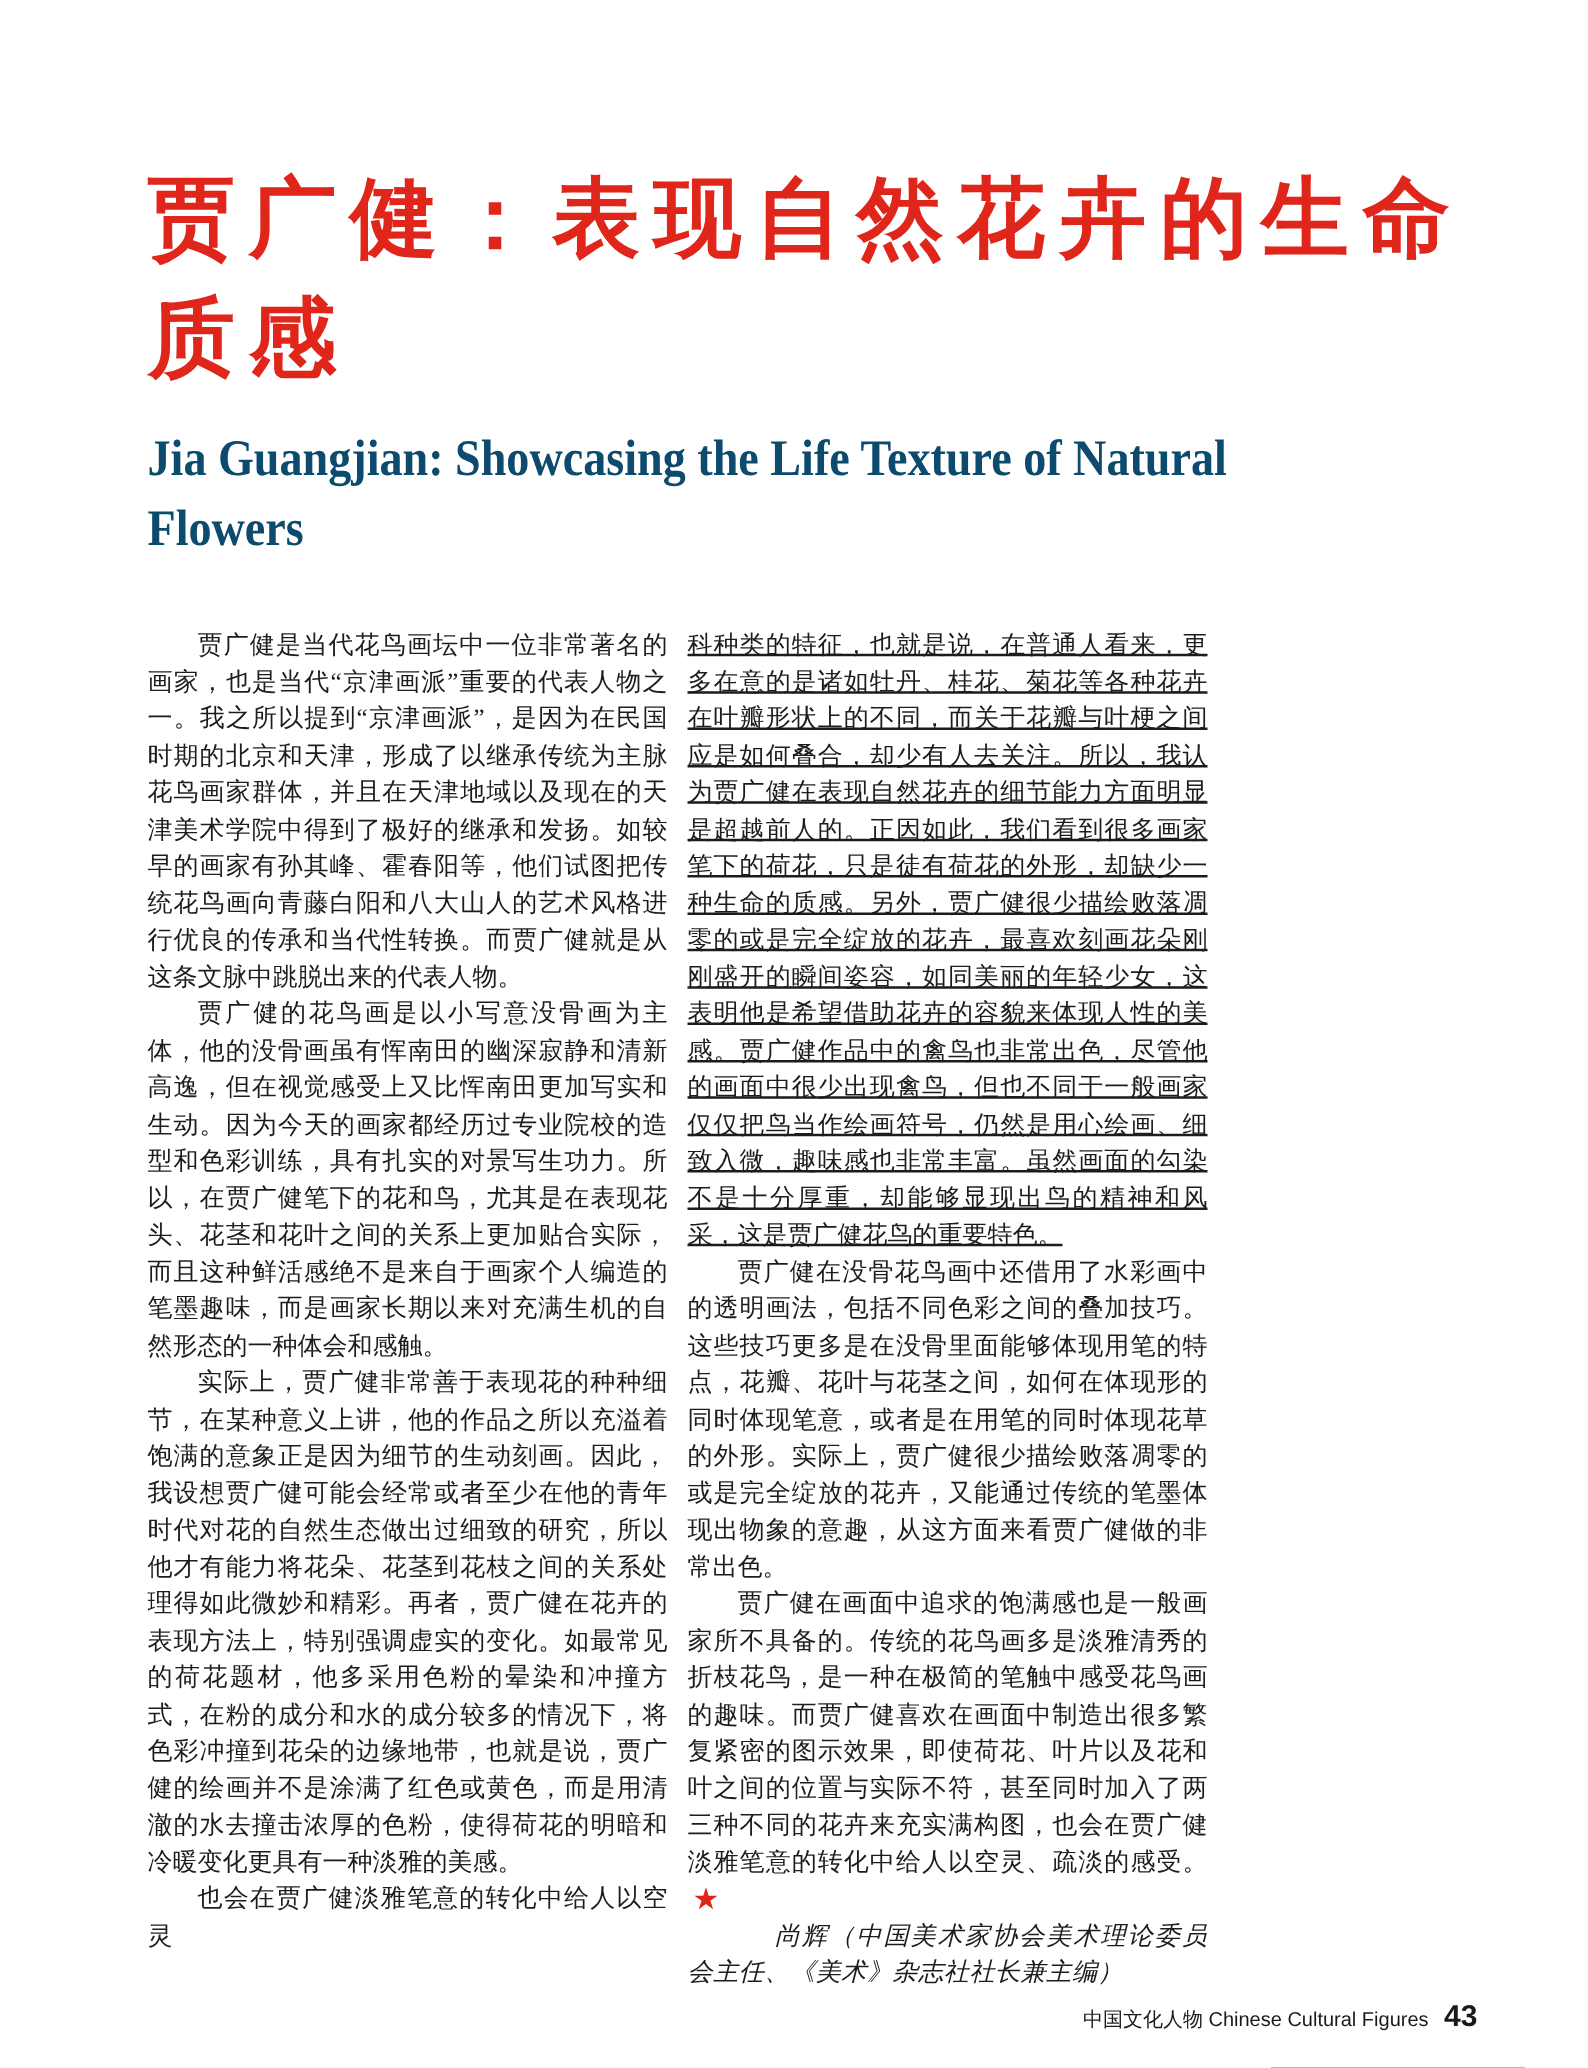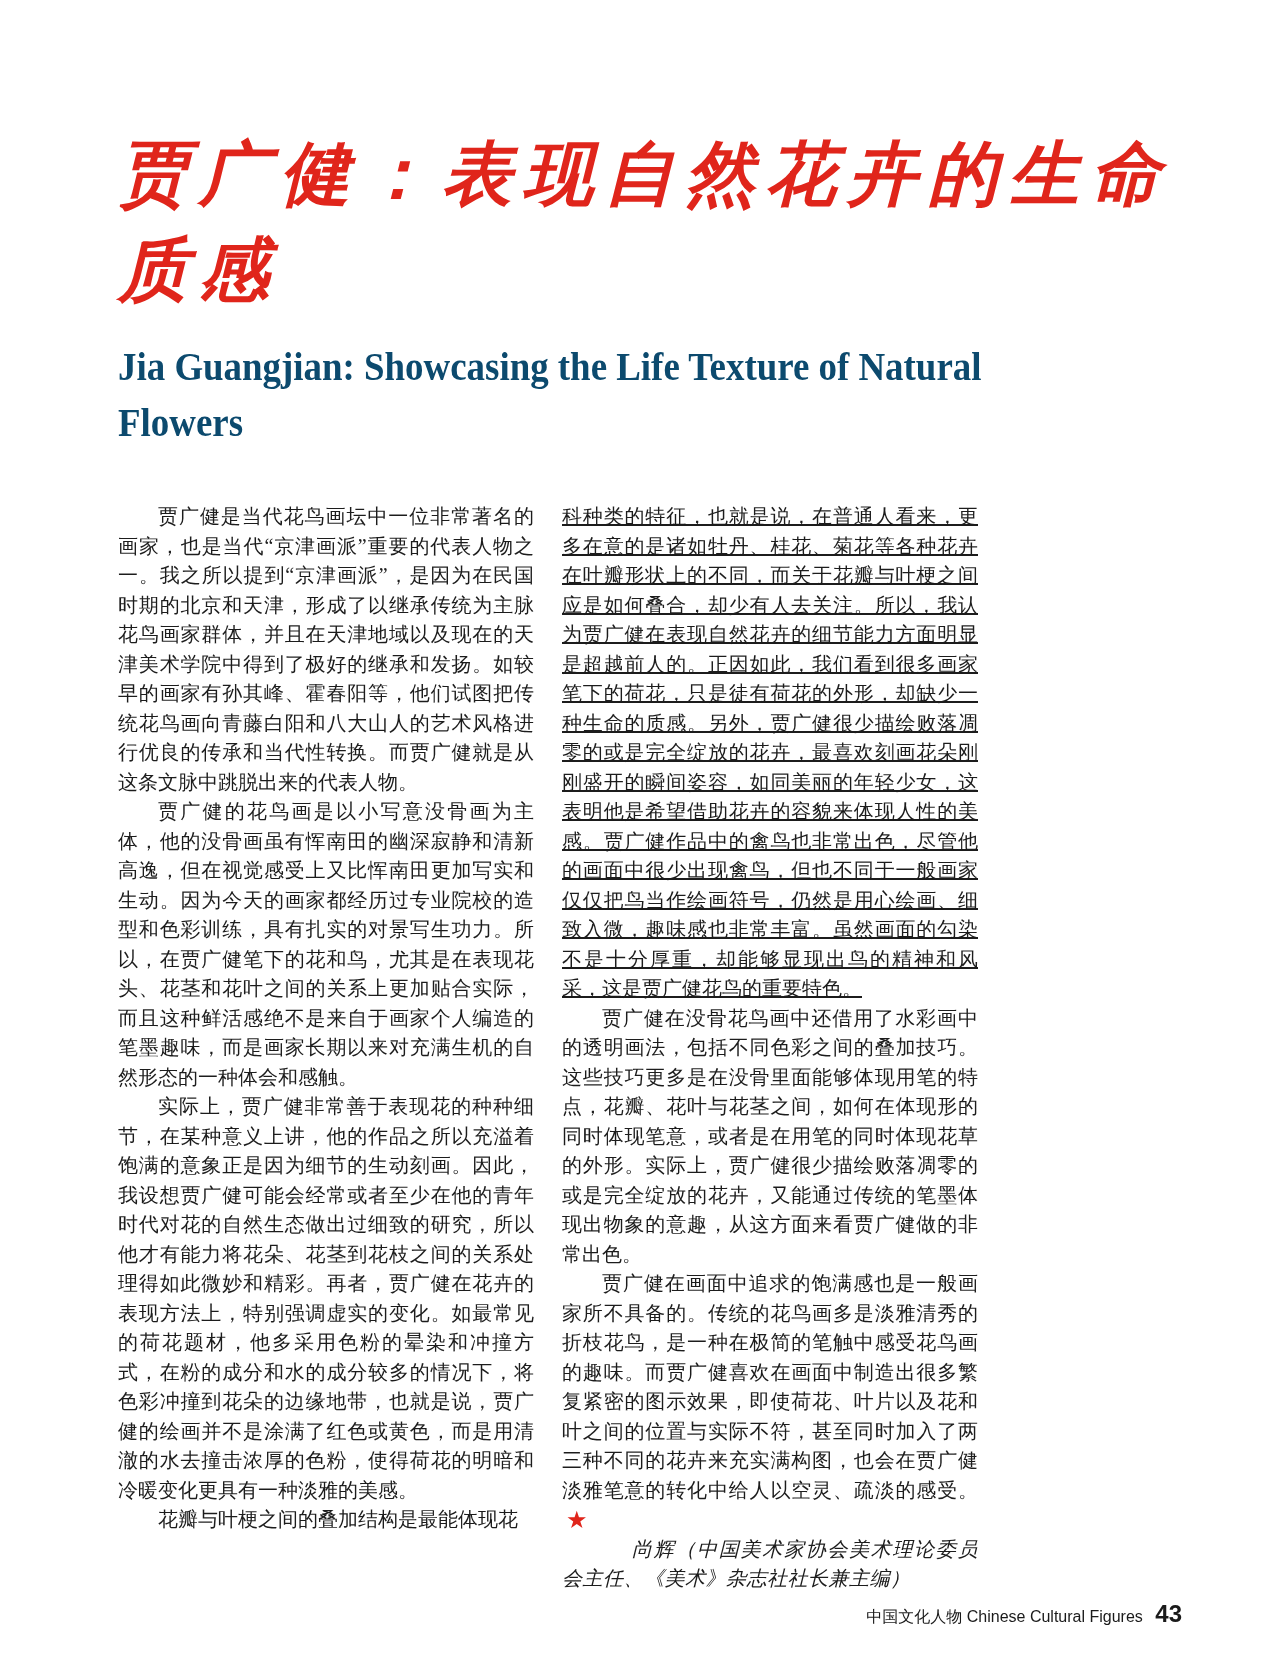--- a/index.html
+++ b/index.html
@@ -15,21 +15,20 @@
   
   .title-zh{
     position:absolute;left:118px;top:126px;width:1080px;
     margin:0;
     font-family:"Liberation Sans","DejaVu Sans",sans-serif;
     font-weight:900;
     font-size:70px;
     line-height:96px;
     letter-spacing:11px;
     color:#e0251b;
-    font-style:italic;
   }
   .title-zh .tline{display:block;white-space:nowrap;}
   
   .title-en{
     position:absolute;left:118px;top:338px;width:1100px;
     margin:0;
     font-family:"Liberation Serif","DejaVu Serif",serif;
     font-weight:bold;
     font-size:41px;
     line-height:56px;
@@ -37,21 +36,21 @@
   }
   .title-en .tline{
     display:inline-block;
     transform:scaleX(0.90);
     transform-origin:left center;
     white-space:nowrap;
   }
   
   .columns{
     position:absolute;left:118px;top:502px;
-    display:flex;gap:28px;
+    display:flex;gap:16px;
   }
   .col{width:416px;}
   .col p{
     margin:0;
     font-size:20px;
     line-height:29.5px;
     text-align:justify;
     text-indent:2em;
     color:#1c1c1c;
   }
@@ -96,21 +95,21 @@
     <span class="tline">Jia Guangjian: Showcasing the Life Texture of Natural</span><br>
     <span class="tline">Flowers</span>
   </h2>
 
   <div class="columns">
 
     <div class="col">
       <p>贾广健是当代花鸟画坛中一位非常著名的画家，也是当代“京津画派”重要的代表人物之一。我之所以提到“京津画派”，是因为在民国时期的北京和天津，形成了以继承传统为主脉花鸟画家群体，并且在天津地域以及现在的天津美术学院中得到了极好的继承和发扬。如较早的画家有孙其峰、霍春阳等，他们试图把传统花鸟画向青藤白阳和八大山人的艺术风格进行优良的传承和当代性转换。而贾广健就是从这条文脉中跳脱出来的代表人物。</p>
       <p>贾广健的花鸟画是以小写意没骨画为主体，他的没骨画虽有恽南田的幽深寂静和清新高逸，但在视觉感受上又比恽南田更加写实和生动。因为今天的画家都经历过专业院校的造型和色彩训练，具有扎实的对景写生功力。所以，在贾广健笔下的花和鸟，尤其是在表现花头、花茎和花叶之间的关系上更加贴合实际，而且这种鲜活感绝不是来自于画家个人编造的笔墨趣味，而是画家长期以来对充满生机的自然形态的一种体会和感触。</p>
       <p>实际上，贾广健非常善于表现花的种种细节，在某种意义上讲，他的作品之所以充溢着饱满的意象正是因为细节的生动刻画。因此，我设想贾广健可能会经常或者至少在他的青年时代对花的自然生态做出过细致的研究，所以他才有能力将花朵、花茎到花枝之间的关系处理得如此微妙和精彩。再者，贾广健在花卉的表现方法上，特别强调虚实的变化。如最常见的荷花题材，他多采用色粉的晕染和冲撞方式，在粉的成分和水的成分较多的情况下，将色彩冲撞到花朵的边缘地带，也就是说，贾广健的绘画并不是涂满了红色或黄色，而是用清澈的水去撞击浓厚的色粉，使得荷花的明暗和冷暖变化更具有一种淡雅的美感。</p>
-      <p>花瓣与叶梗之间的叠加结构是最能体现花</p>
+      <p>也会在贾广健淡雅笔意的转化中给人以空灵</p>
     </div>
 
     <div class="col">
       <p class="no-indent">科种类的特征，也就是说，在普通人看来，更多在意的是诸如牡丹、桂花、菊花等各种花卉在叶瓣形状上的不同，而关于花瓣与叶梗之间应是如何叠合，却少有人去关注。所以，我认为贾广健在表现自然花卉的细节能力方面明显是超越前人的。正因如此，我们看到很多画家笔下的荷花，只是徒有荷花的外形，却缺少一种生命的质感。另外，贾广健很少描绘败落凋零的或是完全绽放的花卉，最喜欢刻画花朵刚刚盛开的瞬间姿容，如同美丽的年轻少女，这表明他是希望借助花卉的容貌来体现人性的美感。贾广健作品中的禽鸟也非常出色，尽管他的画面中很少出现禽鸟，但也不同于一般画家仅仅把鸟当作绘画符号，仍然是用心绘画、细致入微，趣味感也非常丰富。虽然画面的勾染不是十分厚重，却能够显现出鸟的精神和风采，这是贾广健花鸟的重要特色。</p>
       <p>贾广健在没骨花鸟画中还借用了水彩画中的透明画法，包括不同色彩之间的叠加技巧。这些技巧更多是在没骨里面能够体现用笔的特点，花瓣、花叶与花茎之间，如何在体现形的同时体现笔意，或者是在用笔的同时体现花草的外形。实际上，贾广健很少描绘败落凋零的或是完全绽放的花卉，又能通过传统的笔墨体现出物象的意趣，从这方面来看贾广健做的非常出色。</p>
       <p><span>贾广健在画面中追求的饱满感也是一般画家所不具备的。传统的花鸟画多是淡雅清秀的折枝花鸟，是一种在极简的笔触中感受花鸟画的趣味。而贾广健喜欢在画面中制造出很多繁复紧密的图示效果，即使荷花、叶片以及花和叶之间的位置与实际不符，甚至同时加入了两三种不同的花卉来充实满构图，也会在贾广健淡雅笔意的转化中给人以空灵、疏淡的感受。</span><span class="star">★</span></p>
       <p class="attribution">尚辉（中国美术家协会美术理论委员会主任、《美术》杂志社社长兼主编）</p>
     </div>
 
   </div>

